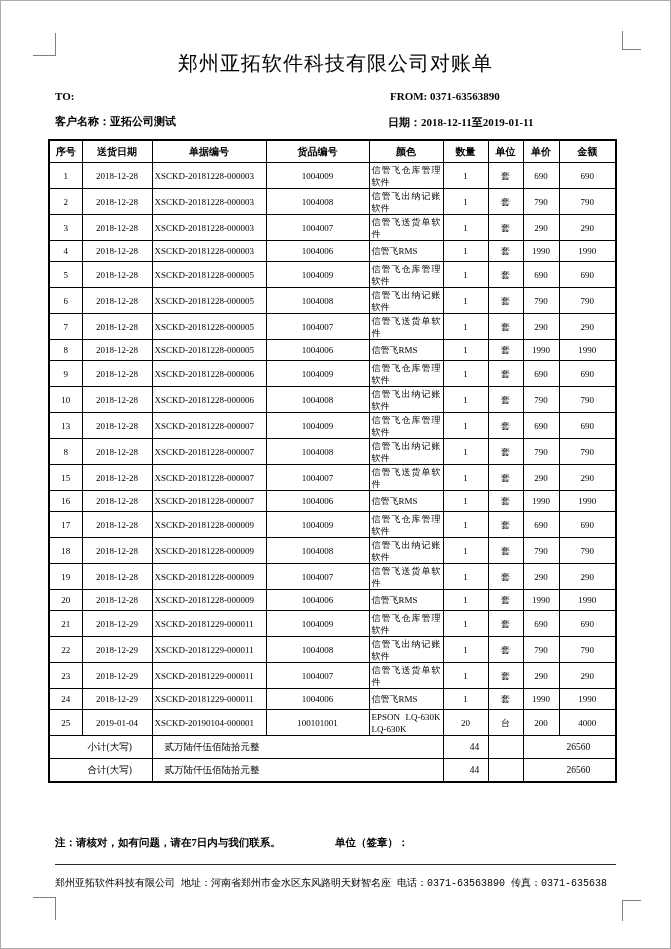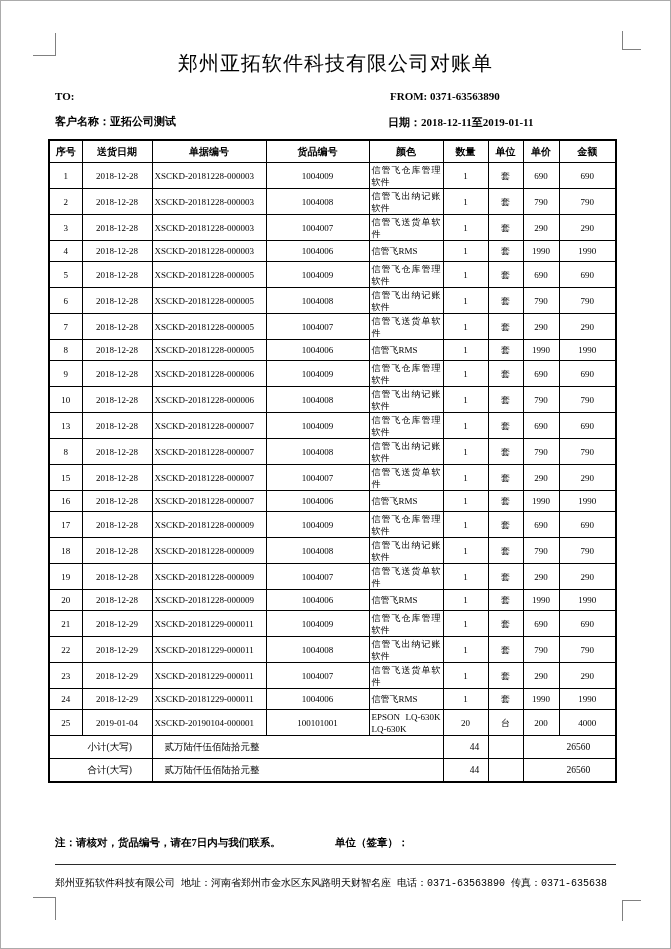--- a/index.html
+++ b/index.html
@@ -355,19 +355,19 @@
       <tr class="sum">
         <td colspan="2">合计(大写)</td>
         <td colspan="3" class="words">贰万陆仟伍佰陆拾元整</td>
         <td>44</td>
         <td></td>
         <td colspan="2">26560</td>
       </tr>
     </tbody>
   </table>
 
-  <div class="note">注：请核对，货品编号，请在7日内与我们联系。</div>
+  <div class="note">注：请核对，如有问题，请在7日内与我们联系。</div>
   <div class="seal">单位（签章）：</div>
 
   <div class="foot-divider"></div>
   <div class="footer-text">郑州亚拓软件科技有限公司  地址：河南省郑州市金水区东风路明天财智名座   电话：0371-63563890   传真：0371-635638</div>
 
 </div>
 
 </body></html>

